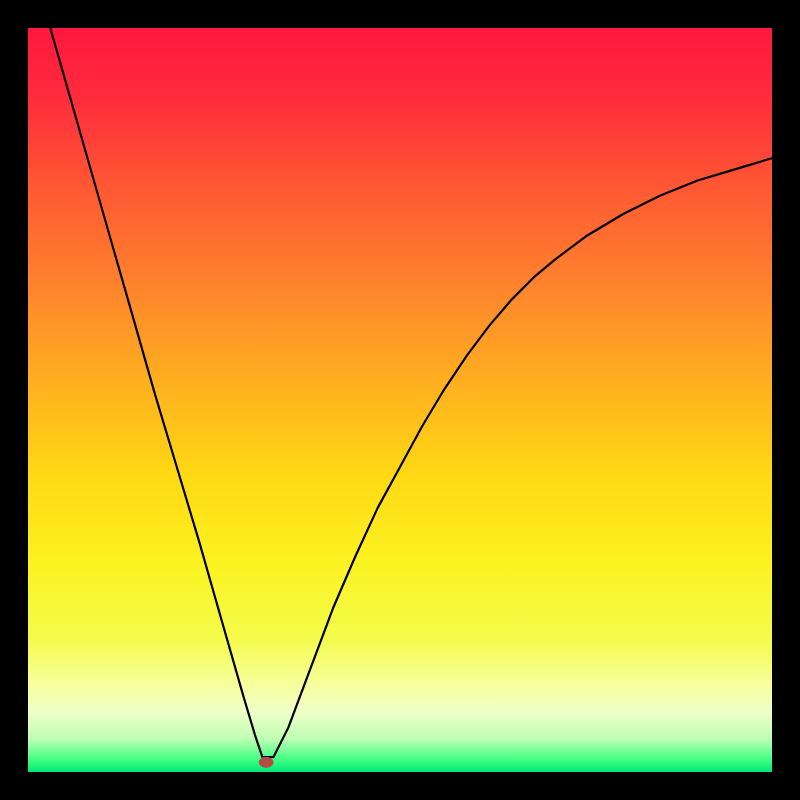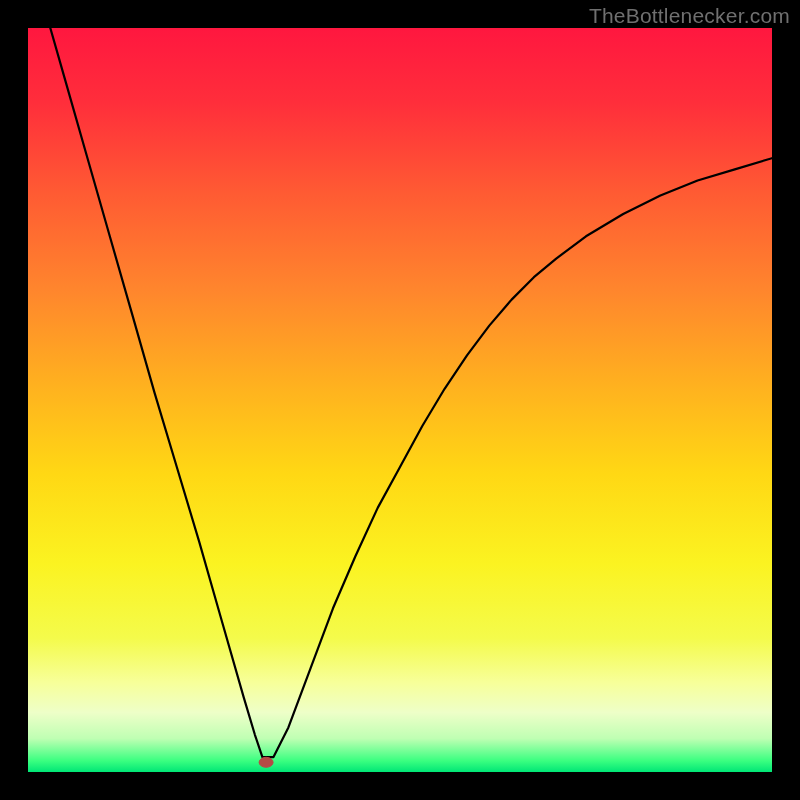--- a/index.html
+++ b/index.html
@@ -52,21 +52,20 @@
   .marker {
     fill: #b54a45;
     stroke: #b54a45;
   }
 </style>
 </head>
 <body>
 
 <div class="frame">
 
-  <div class="watermark">TheBottlenecker.com</div>
 
   <div class="plot-area">
     <svg width="744" height="744" viewBox="0 0 744 744" preserveAspectRatio="none">
       <defs>
         <linearGradient id="bg-grad" x1="0" y1="0" x2="0" y2="1">
         <stop offset="0.00%" stop-color="#ff173f"></stop>
             <stop offset="10.00%" stop-color="#ff2e3b"></stop>
             <stop offset="22.00%" stop-color="#ff5a33"></stop>
             <stop offset="35.00%" stop-color="#ff852d"></stop>
             <stop offset="48.00%" stop-color="#ffb11f"></stop>

